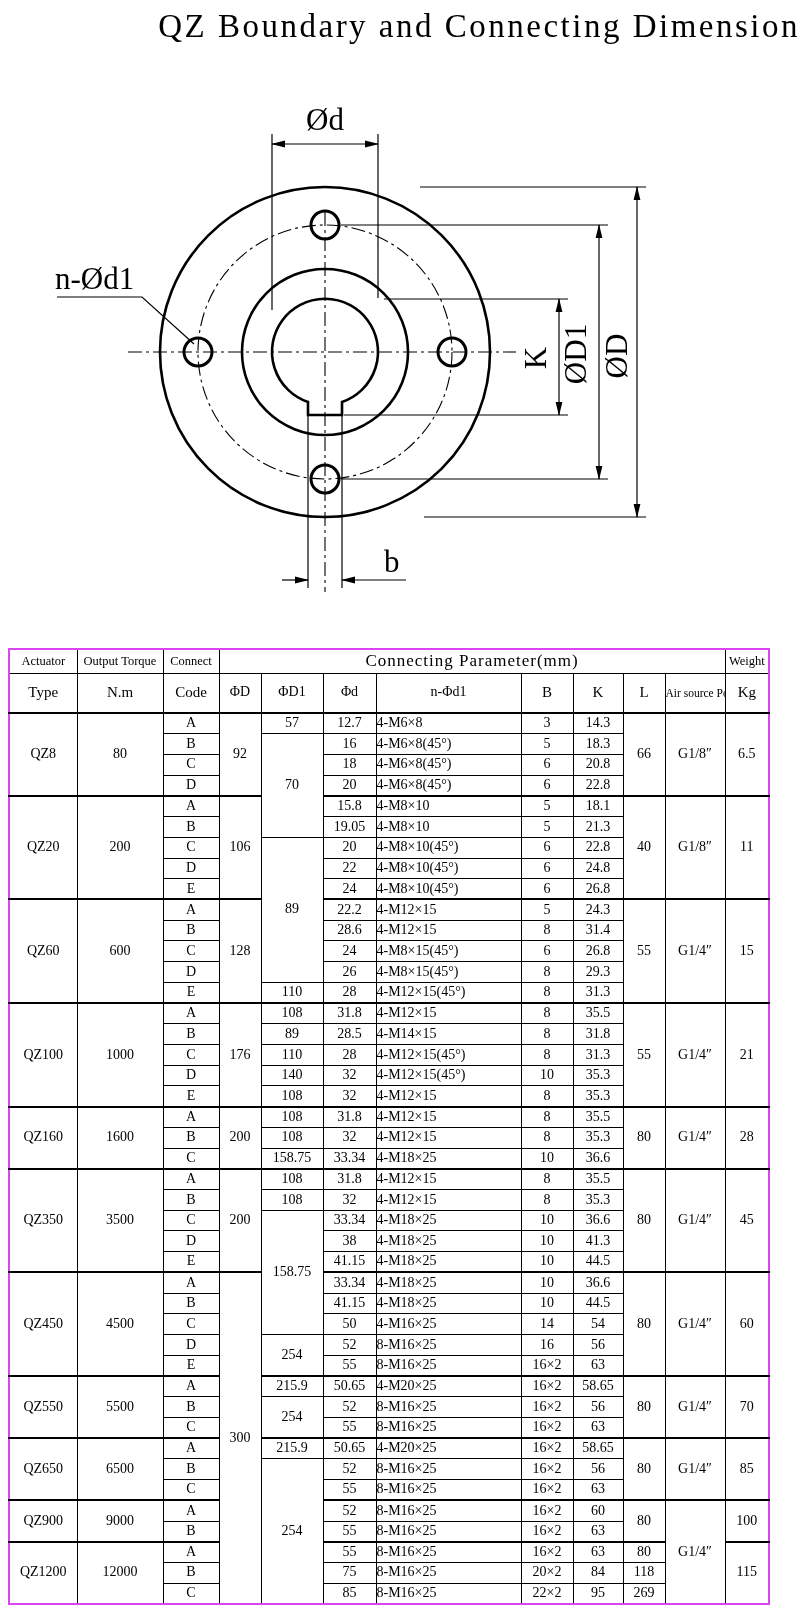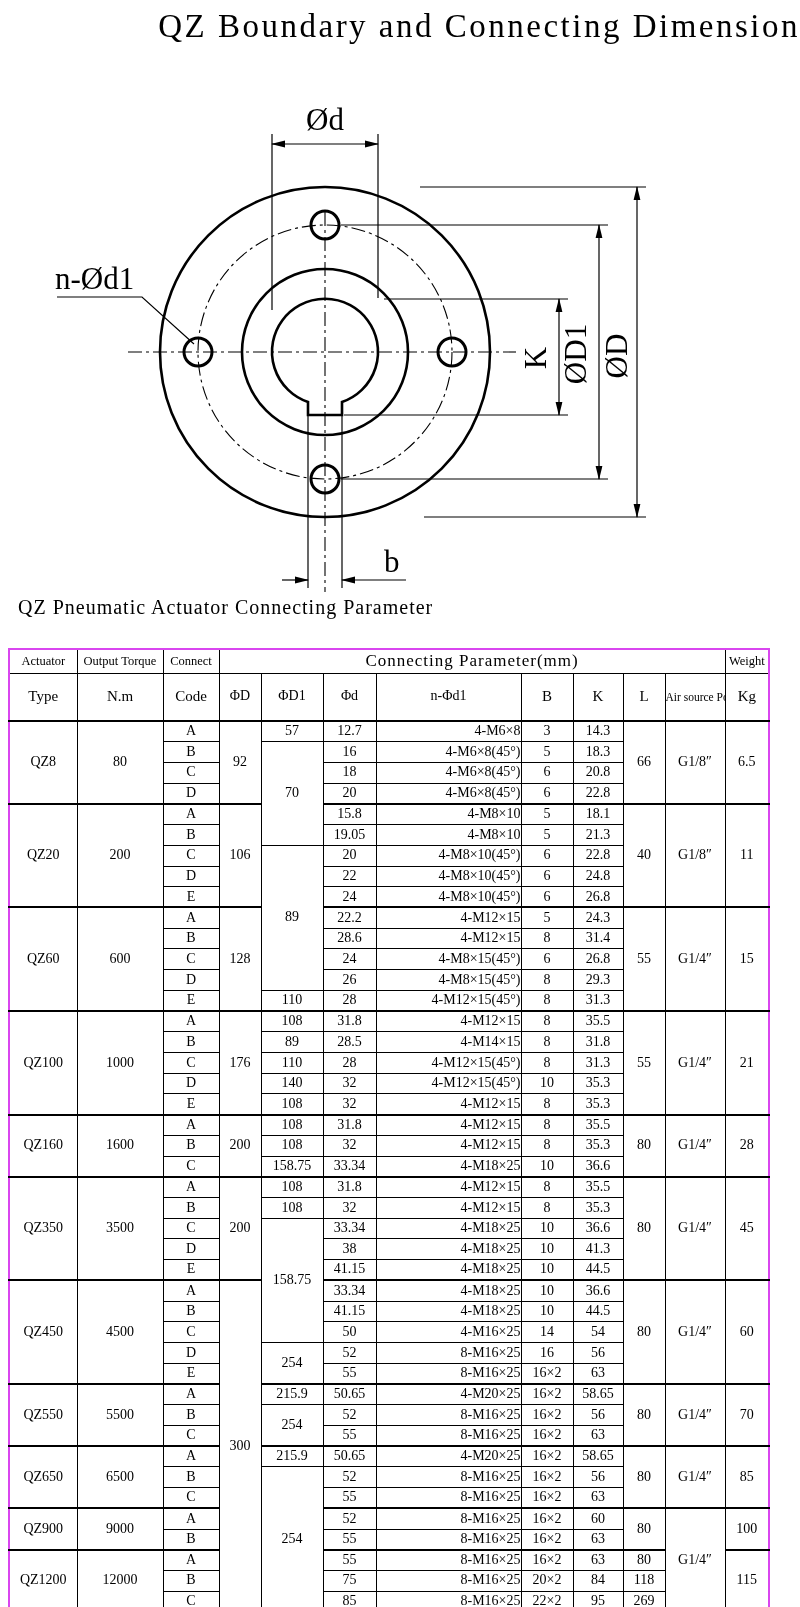--- a/index.html
+++ b/index.html
@@ -19,27 +19,27 @@
   .drawing text{font-family:"Liberation Serif",serif;font-size:31px;fill:#000}
 
   
   .ptable{position:absolute;left:8px;top:648px;width:760px;border-collapse:collapse;
           table-layout:fixed;border:2px solid #d946ef}
   .ptable th,.ptable td{border:1px solid #000;text-align:center;padding:0;
           font-weight:normal;line-height:1.05;overflow:hidden;white-space:nowrap}
   .hr1{height:24px;font-size:14px}
   .hr1 .h-s{font-size:12.5px}
   .hr1 .h-b{font-size:17px;letter-spacing:1px}
-  .hr2{height:48px;font-size:15px}
+  .hr2{height:40px;font-size:15px}
   .hr2 .h-phi{font-size:14px}
   .h-air{font-size:11.5px;line-height:1.25;white-space:normal}
   .ptable tbody{font-size:14px}
   .ptable tbody tr{height:20.72px}
   .ptable tr.gs td{border-top:2px solid #000}
-  .ptable td.al{text-align:right;padding-left:7px}
+  .ptable td.al{text-align:left;padding-left:0}
 </style>
 </head>
 <body>
 
 <div class="page">
 
   <div class="title">QZ Boundary and Connecting Dimension</div>
 
   <svg class="drawing" width="800" height="500" viewBox="0 0 800 500">
     <defs>
@@ -82,21 +82,20 @@
     <polyline class="ext" points="57,197 142,197 194,244"></polyline>
 
     <text x="325" y="30" text-anchor="middle">Ød</text>
     <text x="55" y="189">n-Ød1</text>
     <text x="546" y="258" text-anchor="middle" transform="rotate(-90 546 258)">K</text>
     <text x="586" y="254" text-anchor="middle" transform="rotate(-90 586 254)">ØD1</text>
     <text x="627" y="256" text-anchor="middle" transform="rotate(-90 627 256)">ØD</text>
     <text x="384" y="472">b</text>
   </svg>
 
-  <div class="subtitle">QZ Pneumatic Actuator Connecting Parameter</div>
 
   <table class="ptable">
     <colgroup>
       <col style="width:68px">
         <col style="width:86px">
         <col style="width:56px">
       <col style="width:42px">
         <col style="width:62px">
         <col style="width:53px">
       <col style="width:145px">

